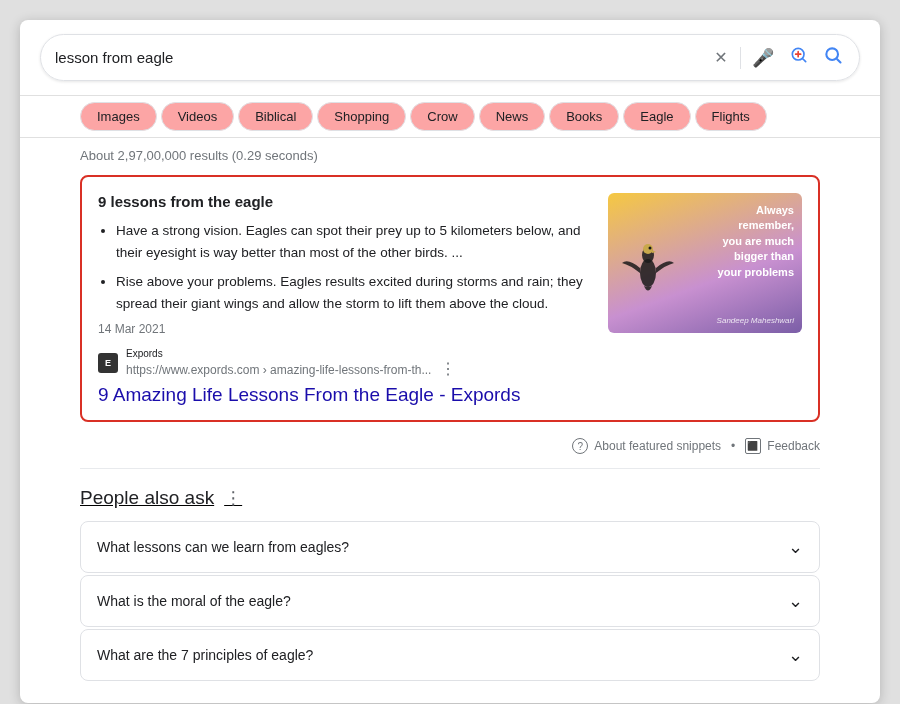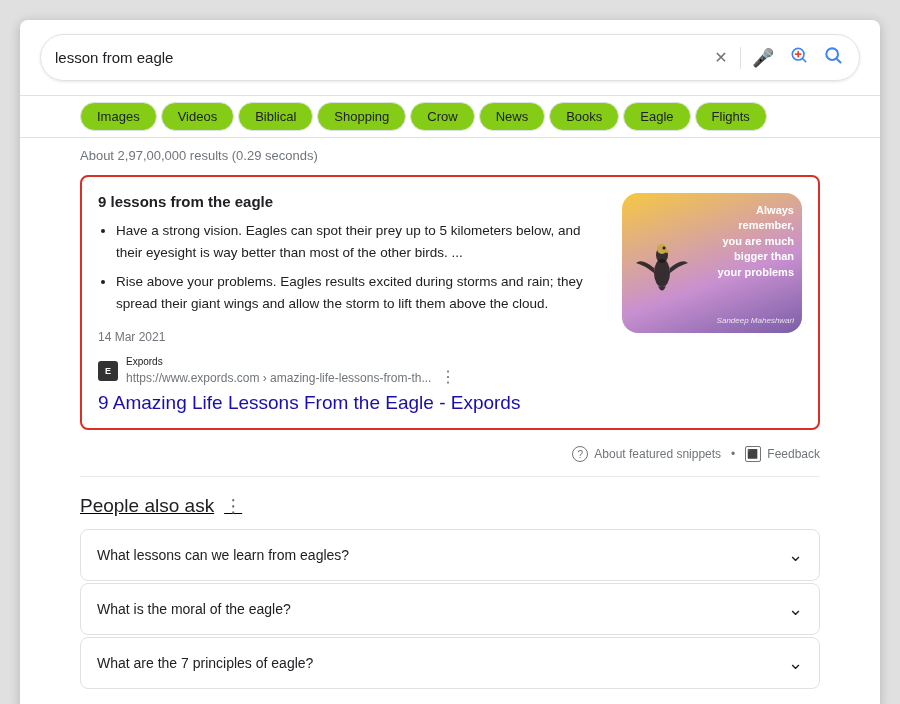--- a/index.html
+++ b/index.html
@@ -87,21 +87,21 @@
       border-bottom: 1px solid #e0e0e0;
     }
     .tab-pill {
       padding: 6px 16px;
       border-radius: 20px;
       border: 1px solid #dfe1e5;
       font-size: 13px;
       color: #202124;
       cursor: pointer;
       white-space: nowrap;
-      background: #84cc16;
+      background: #fca5a5;
     }
     
     .results-area {
       padding: 10px 60px 20px 60px;
     }
     .results-count {
       font-size: 13px;
       color: #70757a;
       margin-bottom: 12px;
     }
@@ -123,21 +123,21 @@
       font-weight: bold;
       color: #202124;
       margin-bottom: 10px;
     }
     .snippet-list {
       list-style: disc;
       padding-left: 18px;
       font-size: 13.5px;
       color: #202124;
       line-height: 1.6;
-      margin-bottom: 16px;
+      margin-bottom: 8px;
     }
     .snippet-list li { margin-bottom: 8px; }
     .snippet-date {
       font-size: 12px;
       color: #70757a;
       margin-bottom: 12px;
     }
     .snippet-source {
       display: flex;
       align-items: center;
@@ -173,23 +173,23 @@
     }
     .snippet-link {
       font-size: 19px;
       color: #1a0dab;
       text-decoration: none;
       display: block;
       margin-top: 6px;
     }
     
     .snippet-image {
-      width: 180px;
+      width: 194px;
       height: 140px;
-      border-radius: 16px;
+      border-radius: 6px;
       overflow: hidden;
       flex-shrink: 0;
       background: linear-gradient(160deg, #f5c842 0%, #c890d0 60%, #7b5ea7 100%);
       position: relative;
       display: flex;
       align-items: center;
       justify-content: center;
     }
     .eagle-silhouette {
       position: absolute;

